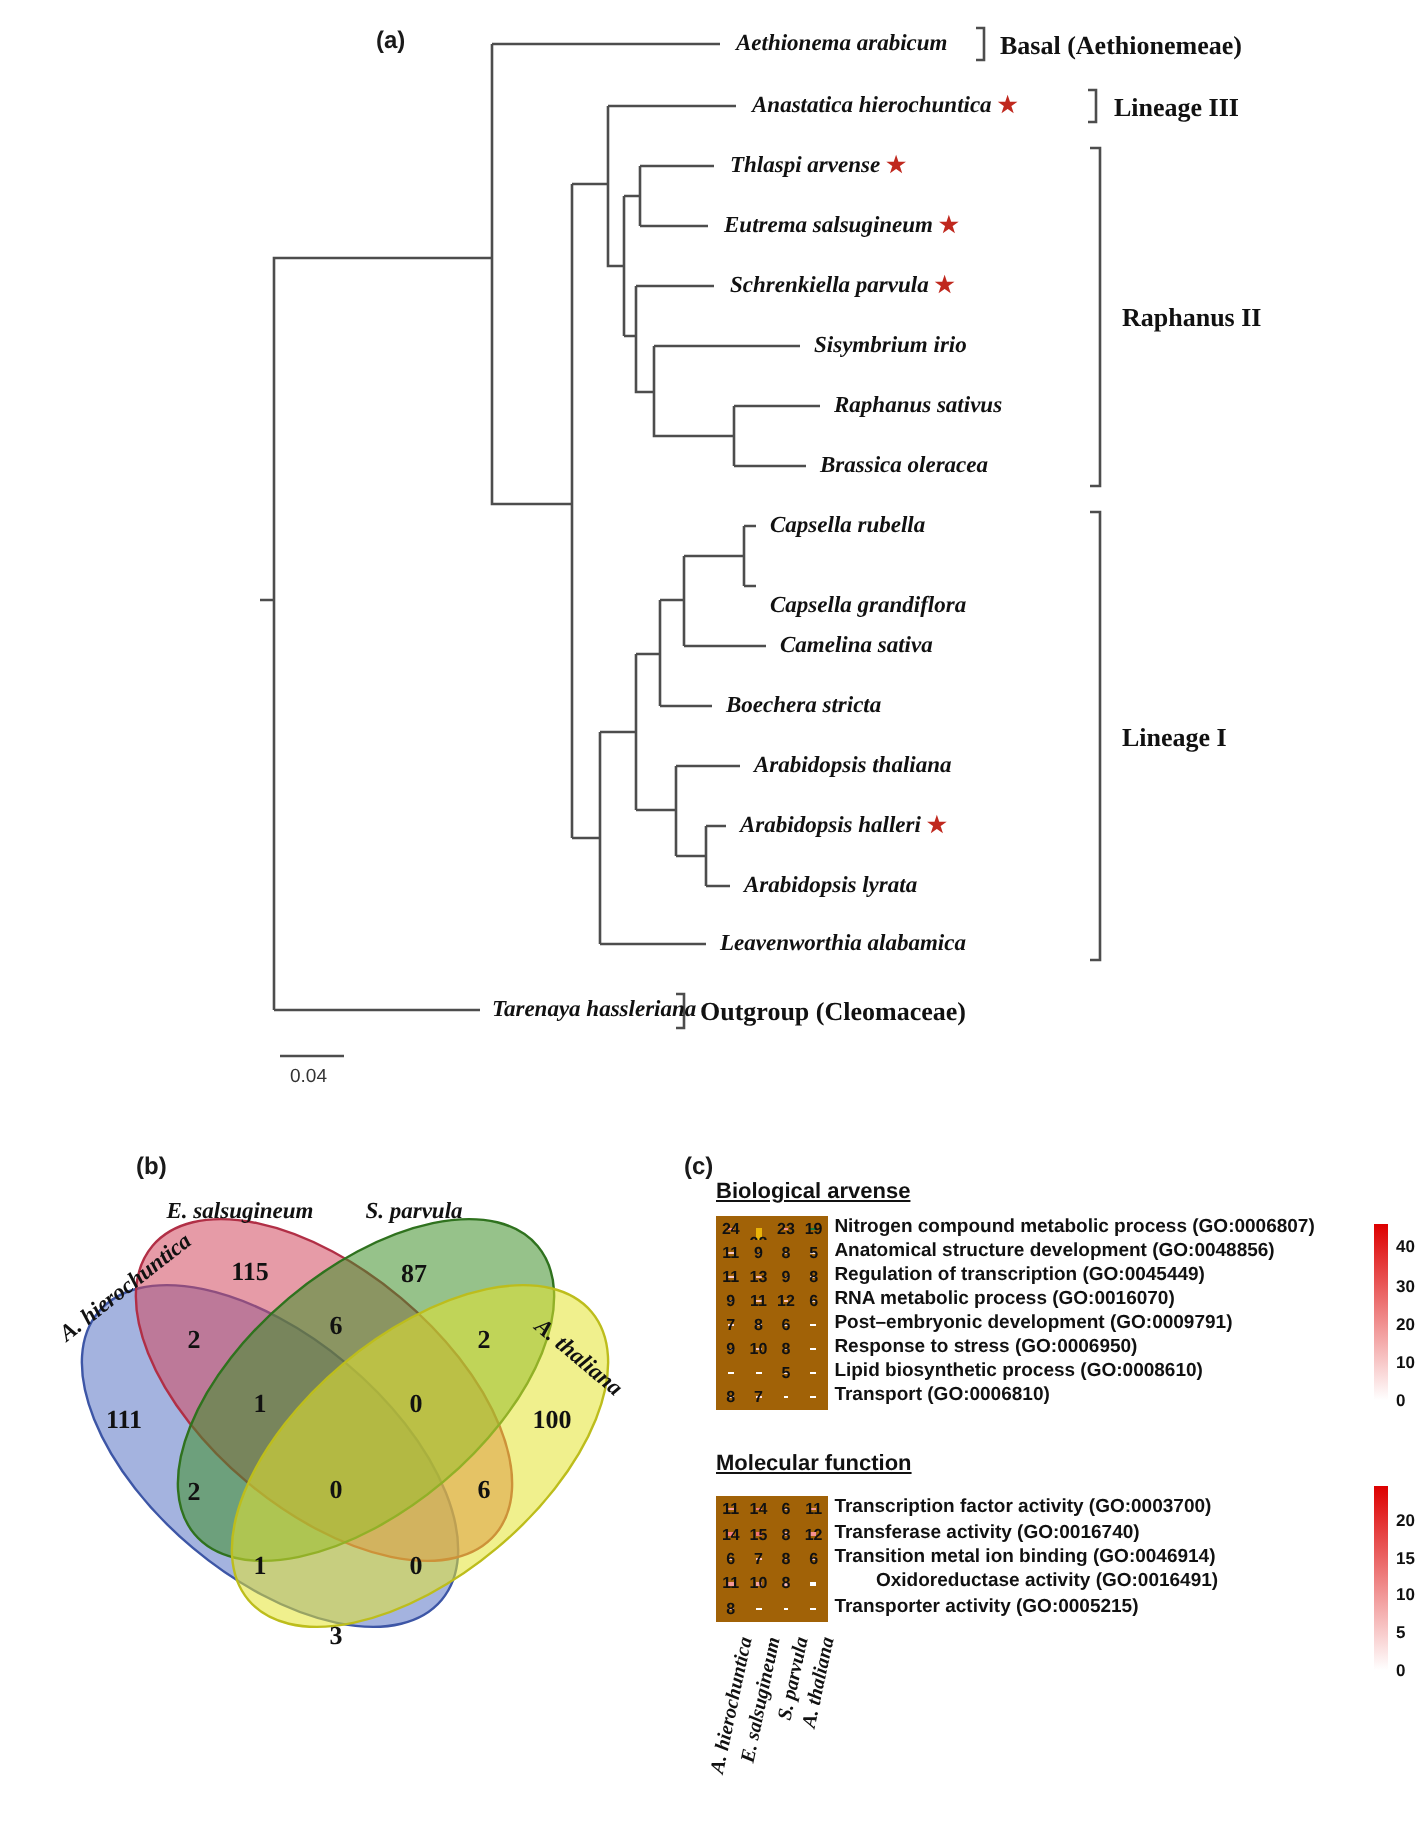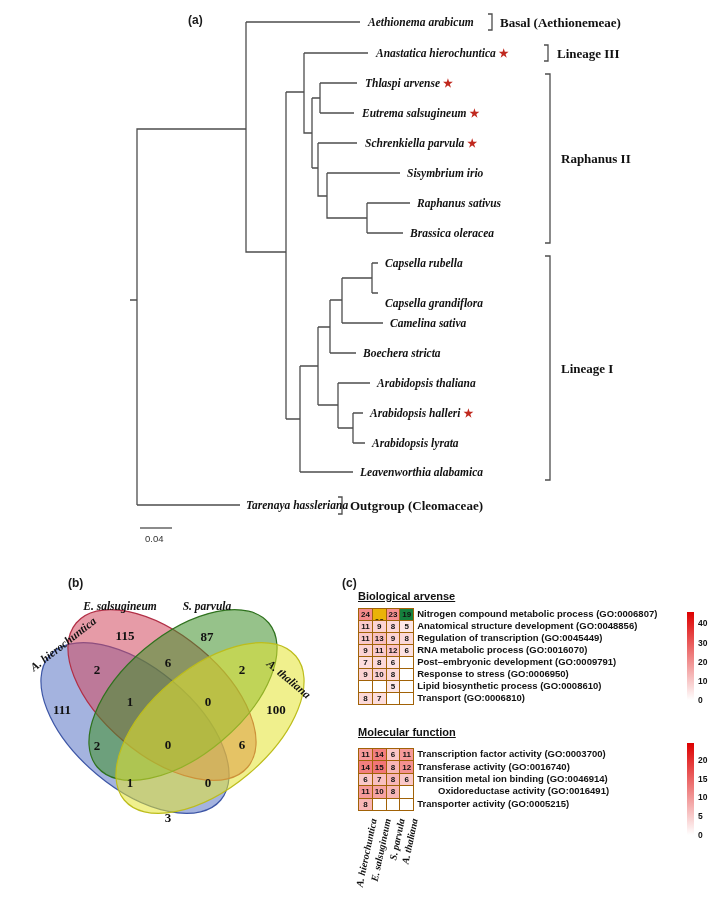--- a/index.html
+++ b/index.html
@@ -15,21 +15,21 @@
   .clade-label{position:absolute;height:15px;line-height:15px;font-size:13px;font-weight:bold;
                color:#111;white-space:nowrap;}
   .scale-label{position:absolute;font-family:"Liberation Sans","DejaVu Sans",sans-serif;
                font-size:9.5px;color:#333;}
   .venn-num{position:absolute;transform:translate(-50%,-50%);font-size:13px;font-weight:bold;
             color:#111;white-space:nowrap;}
   .venn-set-label{position:absolute;font-size:11.5px;font-weight:bold;font-style:italic;
                   color:#111;white-space:nowrap;}
   .go-title{position:absolute;font-family:"Liberation Sans","DejaVu Sans",sans-serif;
             font-size:11px;font-weight:bold;color:#111;text-decoration:underline;white-space:nowrap;}
-  .go-cell{position:absolute;box-sizing:border-box;border:1px solid #a16207;
+  .go-cell{position:absolute;box-sizing:border-box;border:6px solid #a16207;
            font-family:"Liberation Sans","DejaVu Sans",sans-serif;font-size:8px;font-weight:bold;
            color:#111;display:flex;align-items:center;justify-content:center;}
   .go-row-label{position:absolute;font-family:"Liberation Sans","DejaVu Sans",sans-serif;
                 font-size:9.5px;font-weight:bold;color:#111;white-space:nowrap;height:12px;line-height:12px;}
   .go-col-label{position:absolute;width:130px;text-align:right;font-size:10px;font-weight:bold;
                 font-style:italic;color:#111;white-space:nowrap;
                 transform:rotate(-78deg);transform-origin:100% 2px;}
   .colorbar{position:absolute;width:7px;border:0;}
   .cb-tick{position:absolute;font-family:"Liberation Sans","DejaVu Sans",sans-serif;
            font-size:8.5px;font-weight:bold;color:#111;height:10px;line-height:10px;}

